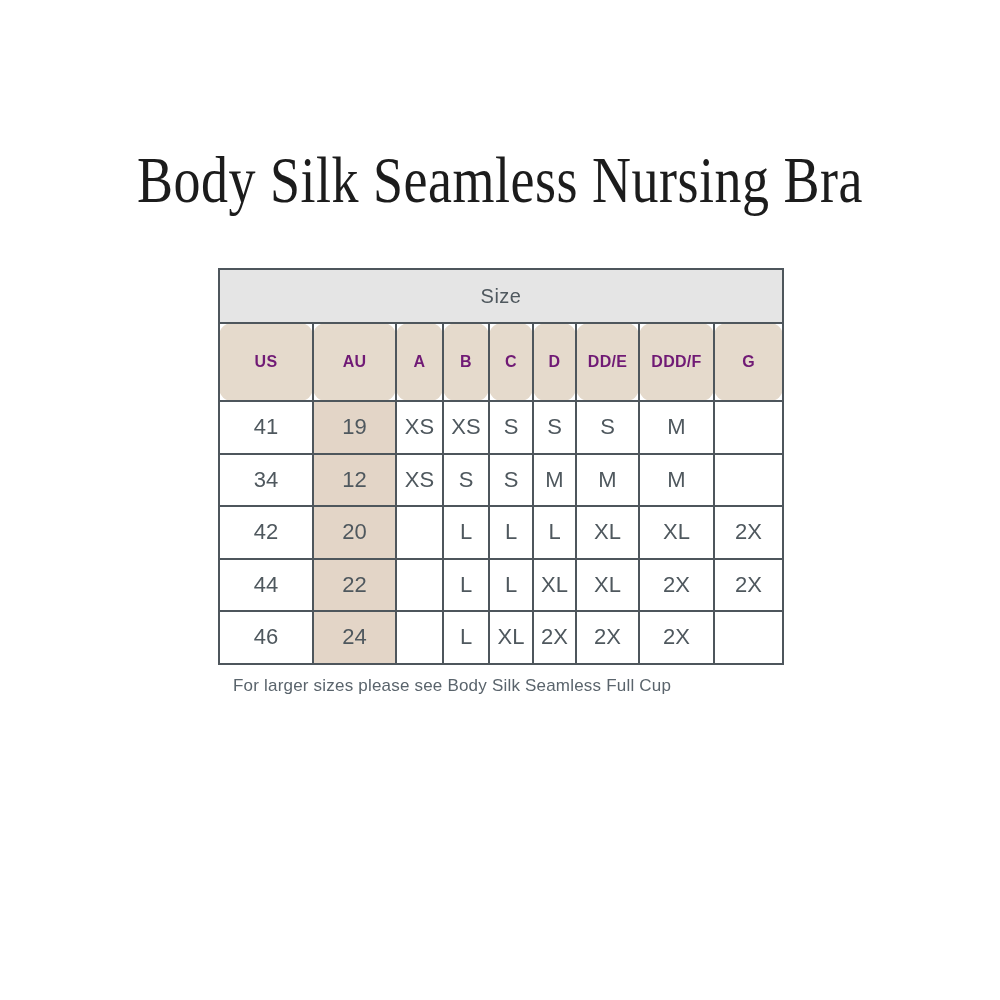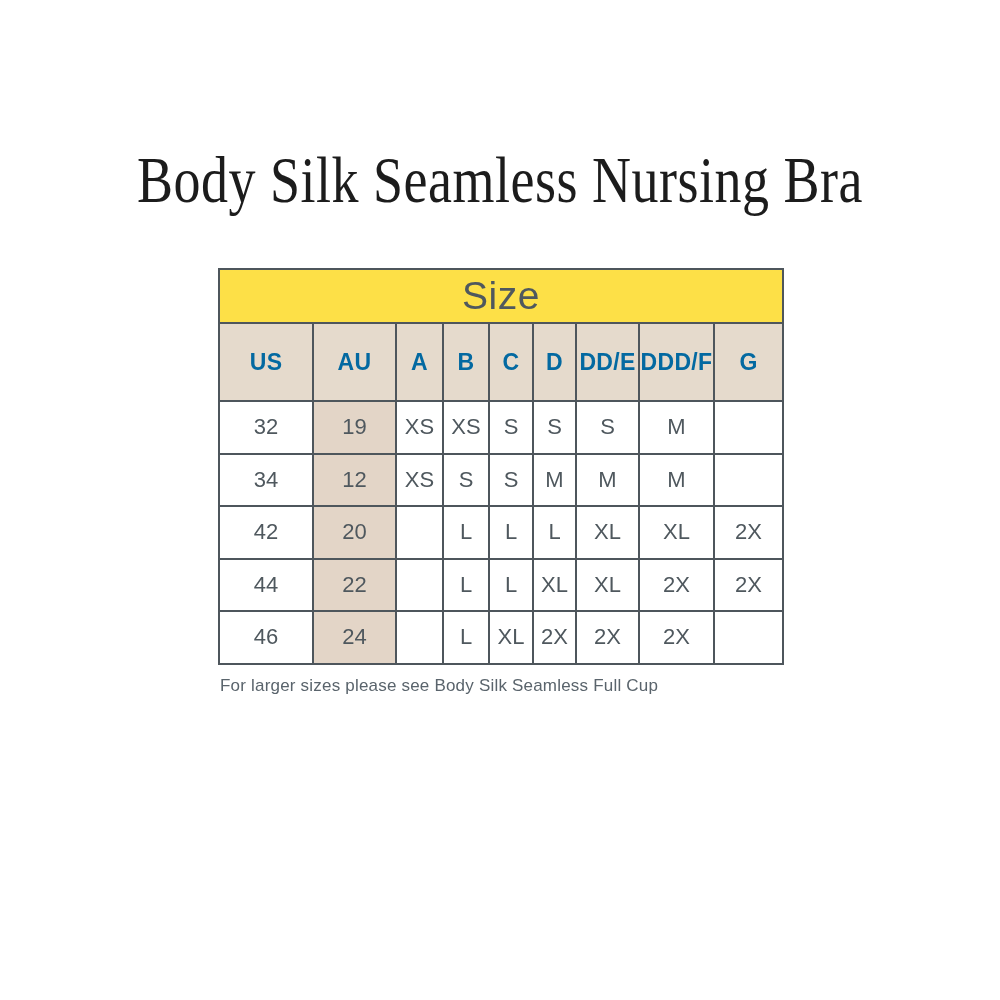--- a/index.html
+++ b/index.html
@@ -44,33 +44,34 @@
   table.size-table td {
     border: 2px solid #4e565c;
     text-align: center;
     vertical-align: middle;
     padding: 0;
     color: #4f585e;
     overflow: hidden;
   }
   th.band {
     height: 52px;
-    font-size: 39px;
+    font-size: 20px;
     font-weight: 400;
     letter-spacing: 0.5px;
-    background: #fde047;
+    background: #e5e5e5;
     color: #4a535a;
   }
   tr.col-head th {
     height: 76px;
-    font-size: 23px;
+    font-size: 16px;
     font-weight: 700;
     letter-spacing: 0.3px;
     background: #e5dacc;
-    color: #0369a1;
+    color: #701a75;
+    border-radius: 13px;
   }
   tbody td {
     height: 50.5px;
     font-size: 22px;
     font-weight: 400;
     background: #ffffff;
   }
   tbody td.au-cell {
     background: #e3d5c7;
   }
@@ -78,21 +79,21 @@
   col.c0 { width: 94px; }
   col.c1 { width: 83px; }
   col.c2 { width: 47px; }
   col.c3 { width: 46px; }
   col.c4 { width: 44px; }
   col.c5 { width: 43px; }
   col.c6 { width: 63px; }
   col.c7 { width: 75px; }
   col.c8 { width: 69px; }
   .footnote {
-    margin: 11px 0 0 2px;
+    margin: 11px 0 0 15px;
     font-size: 17px;
     letter-spacing: 0.2px;
     color: #5a646c;
   }
 </style>
 </head>
 <body>
 
 <h1 class="page-title">Body Silk Seamless Nursing Bra</h1>
 
@@ -120,21 +121,21 @@
           <th>B</th>
           <th>C</th>
           <th>D</th>
           <th>DD/E</th>
           <th>DDD/F</th>
           <th>G</th>
         </tr>
     </thead>
     <tbody>
         <tr>
-          <td>32</td>
+          <td>41</td>
           <td class="au-cell">19</td>
           <td>XS</td>
           <td>XS</td>
           <td>S</td>
           <td>S</td>
           <td>S</td>
           <td>M</td>
           <td></td>
         </tr>
         <tr>

